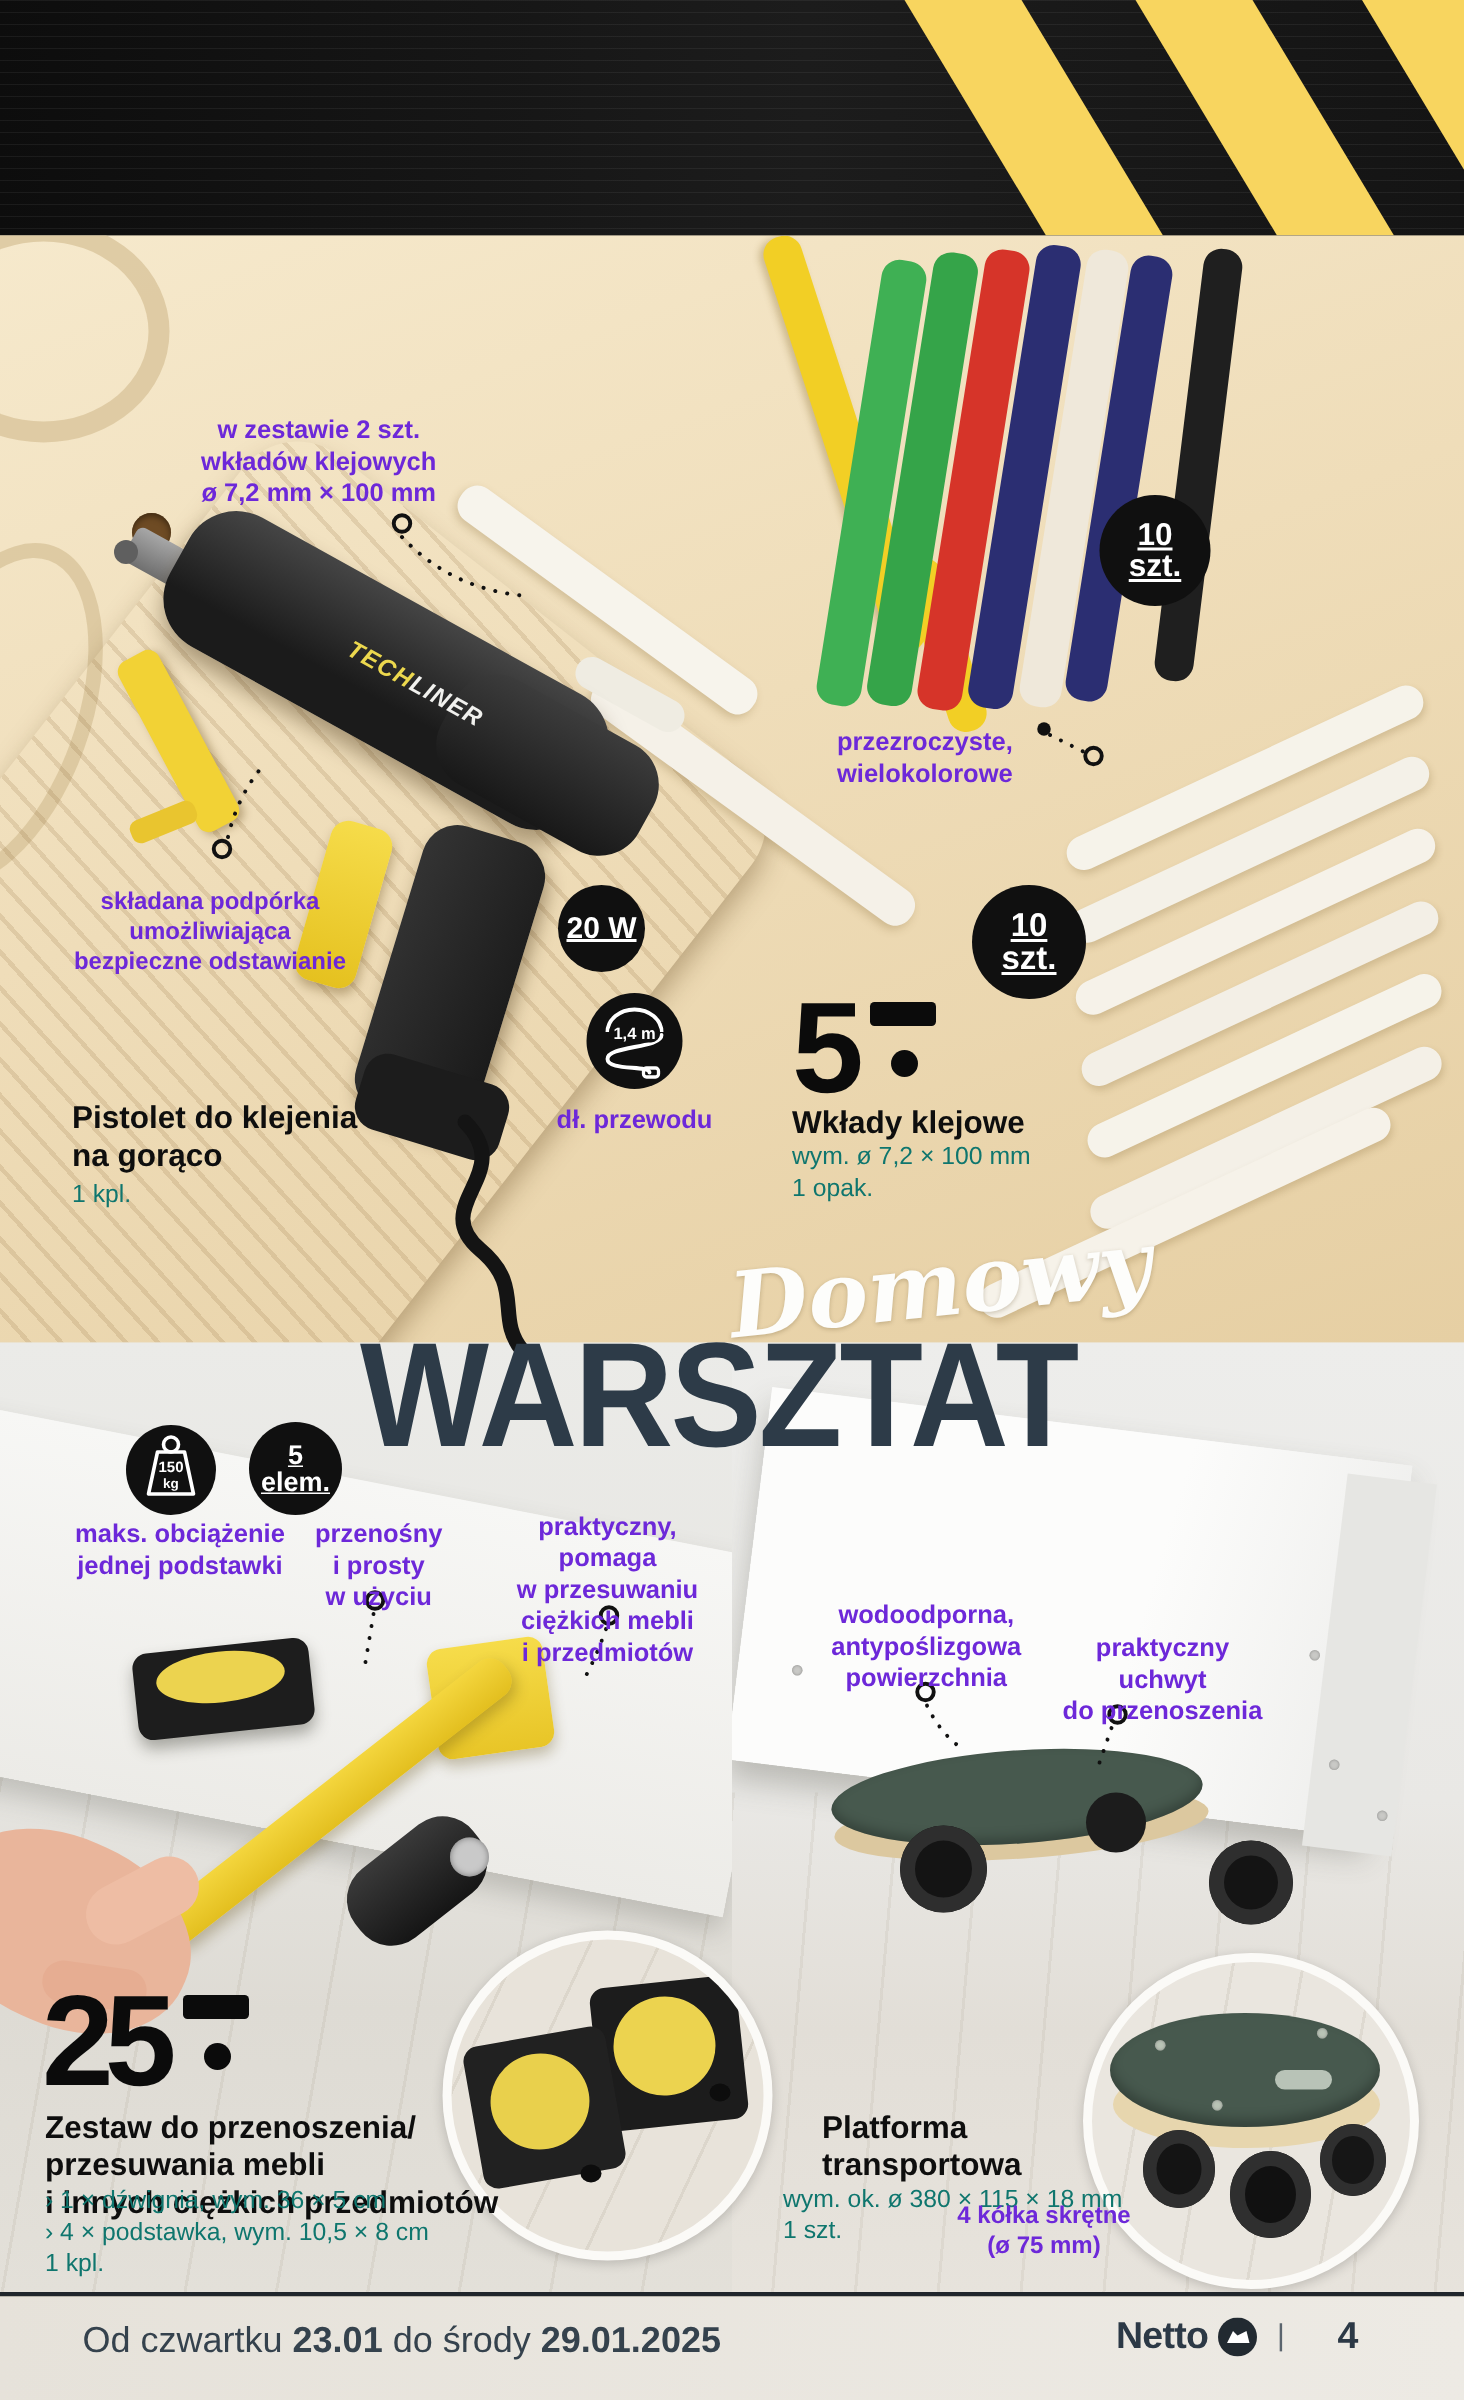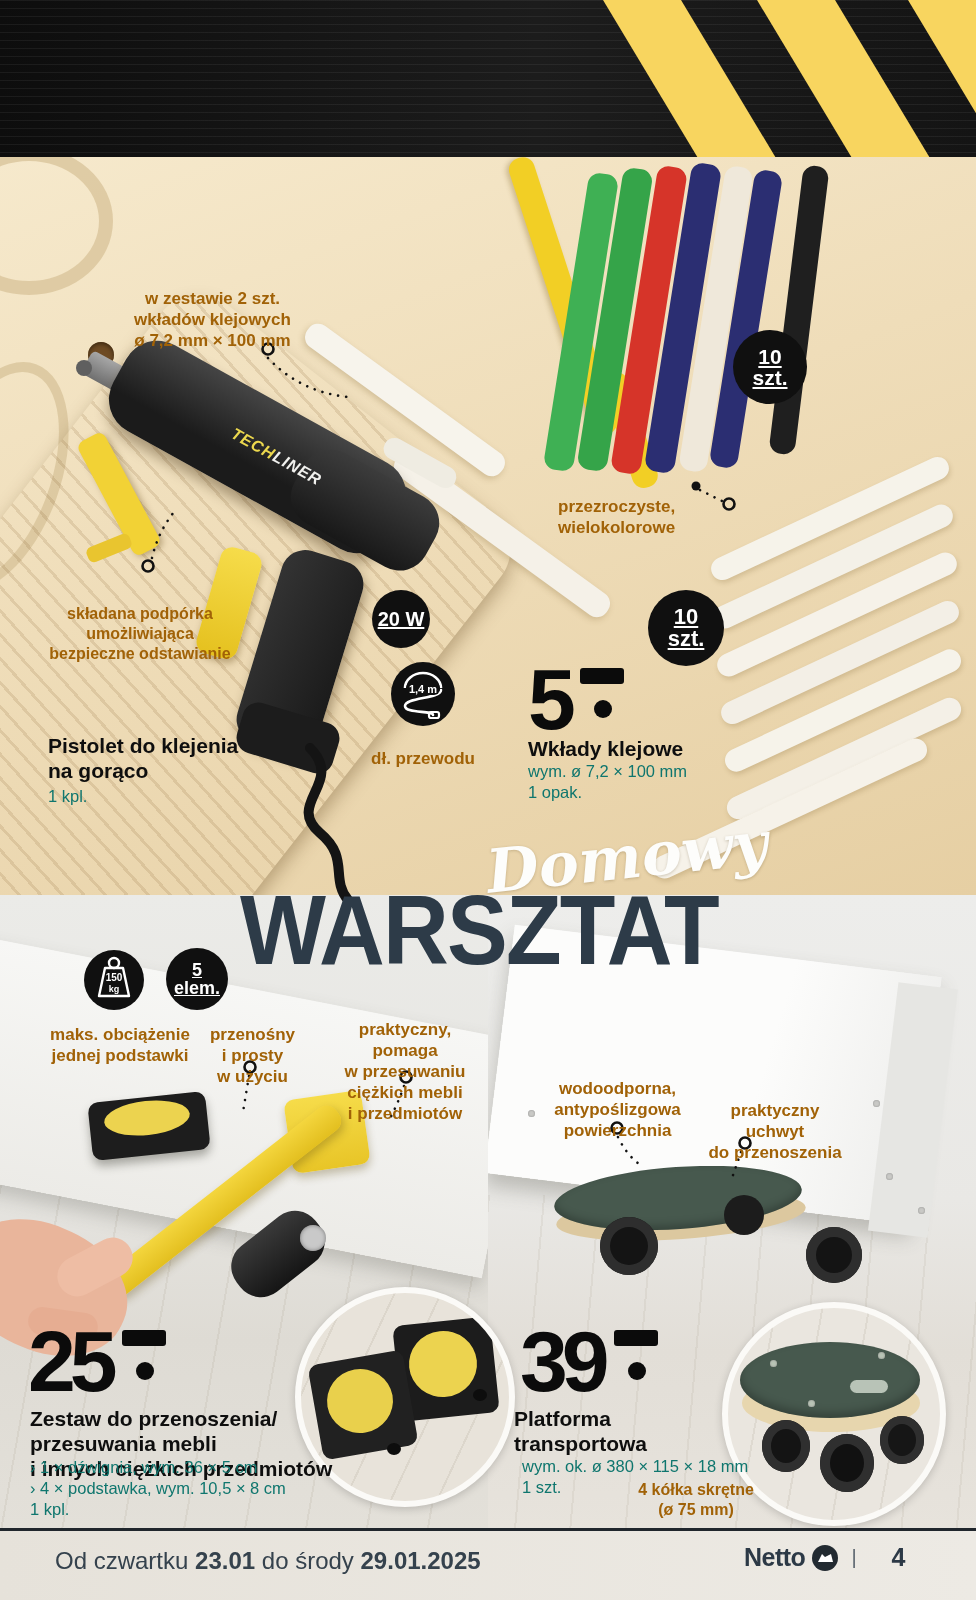--- a/index.html
+++ b/index.html
@@ -1,20 +1,20 @@
 <!DOCTYPE html>
 <html><head>
 <meta charset="utf-8">
 <style>
   html,body{margin:0;padding:0;background:#777;}
   #page{position:relative;width:976px;height:1600px;overflow:hidden;
         font-family:"Liberation Sans",sans-serif;background:#e9dcc0;}
   .abs{position:absolute;}
   .ml{white-space:pre-line;}
-  .callout{font-weight:700;color:#a16207;text-align:center;line-height:1.24;font-size:17px;z-index:50;margin-top:12px;}
+  .callout{font-weight:700;color:#6d28d9;text-align:center;line-height:1.24;font-size:17px;z-index:50;}
   .callout.small{font-size:16px;}
   .left-al{text-align:left;}
   .circ{background:#101010;border-radius:50%;display:flex;align-items:center;justify-content:center;z-index:50;}
   .bt{color:#fff;font-weight:800;text-align:center;line-height:1.02;text-decoration:underline;}
   .price{display:flex;align-items:flex-start;z-index:50;color:#0b0b0b;}
   .pd{font-size:86px;font-weight:800;line-height:0.82;letter-spacing:-6px;}
   .pm{position:relative;width:50px;height:70px;margin-left:10px;display:inline-block;}
   .pm::before{content:"";position:absolute;top:4px;left:0;width:44px;height:16px;background:#0b0b0b;border-radius:3px;}
   .pm::after{content:"";position:absolute;top:36px;left:14px;width:18px;height:18px;background:#0b0b0b;border-radius:50%;}
   .pname{font-size:21px;font-weight:800;color:#0e0e0e;line-height:1.2;z-index:50;}
@@ -249,25 +249,21 @@
     <div class="abs" style="left:86px;top:150px;width:14px;height:12px;background:#0d0d0d;border-radius:50%;"></div>
   </div>
 
   <div class="abs callout ml" style="left:535px;top:1066px;width:165px;">wodoodporna,
 antypoślizgowa
 powierzchnia</div>
   <div class="abs callout ml" style="left:695px;top:1088px;width:160px;">praktyczny
 uchwyt
 do przenoszenia</div>
 
-  <div class="abs price" style="left:520px;top:1326px;">
-    <span class="pd">39</span>
-      <span class="pm"></span>
-  </div>
-  <div class="abs pname ml" style="left:514px;top:1406px;">Platforma
+  <div class="abs pname ml" style="left:548px;top:1406px;">Platforma
 transportowa</div>
   <div class="abs pspec" style="left:522px;top:1456px;">wym. ok. ø 380 × 115 × 18 mm</div>
   <div class="abs pspec" style="left:522px;top:1477px;">1 szt.</div>
   <div class="abs callout ml" style="left:635px;top:1468px;width:122px;font-size:16px;">4 kółka skrętne
 (ø 75 mm)</div>
 
   <div class="abs inset" style="left:722px;top:1302px;width:212px;height:212px;background:#eae6df;">
     <div class="abs" style="left:0;top:0;width:212px;height:212px;background:repeating-linear-gradient(100deg,rgba(150,140,120,.14) 0 2px,rgba(0,0,0,0) 2px 46px);"></div>
     <div class="abs" style="left:14px;top:66px;width:178px;height:58px;background:#e7d6ae;border-radius:50%;"></div>
     <div class="abs" style="left:12px;top:34px;width:180px;height:76px;background:#47594e;border-radius:50%;box-shadow:inset 0 -5px 8px rgba(0,0,0,.25);"></div>

